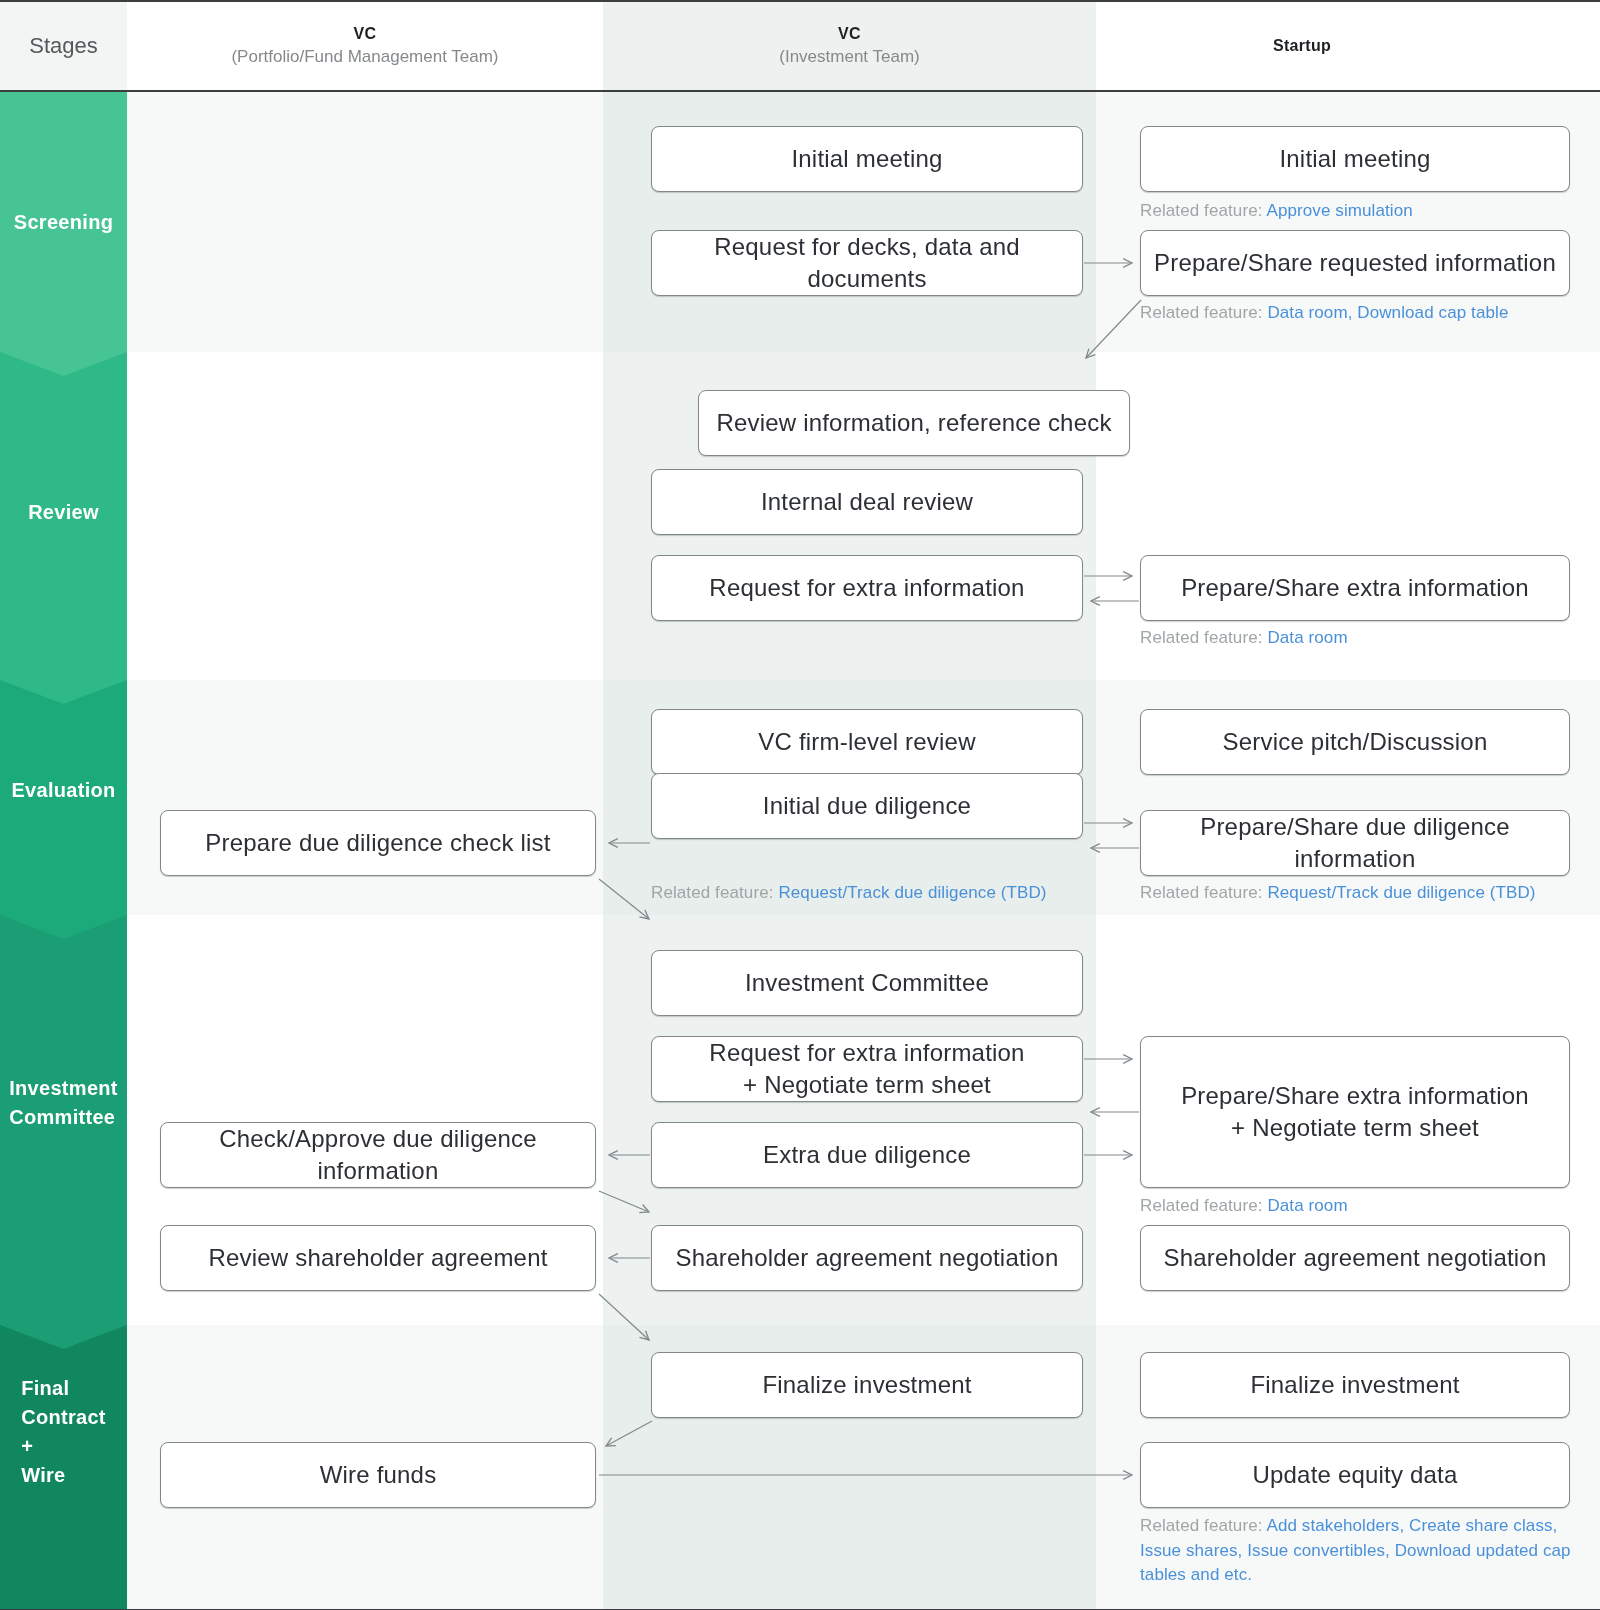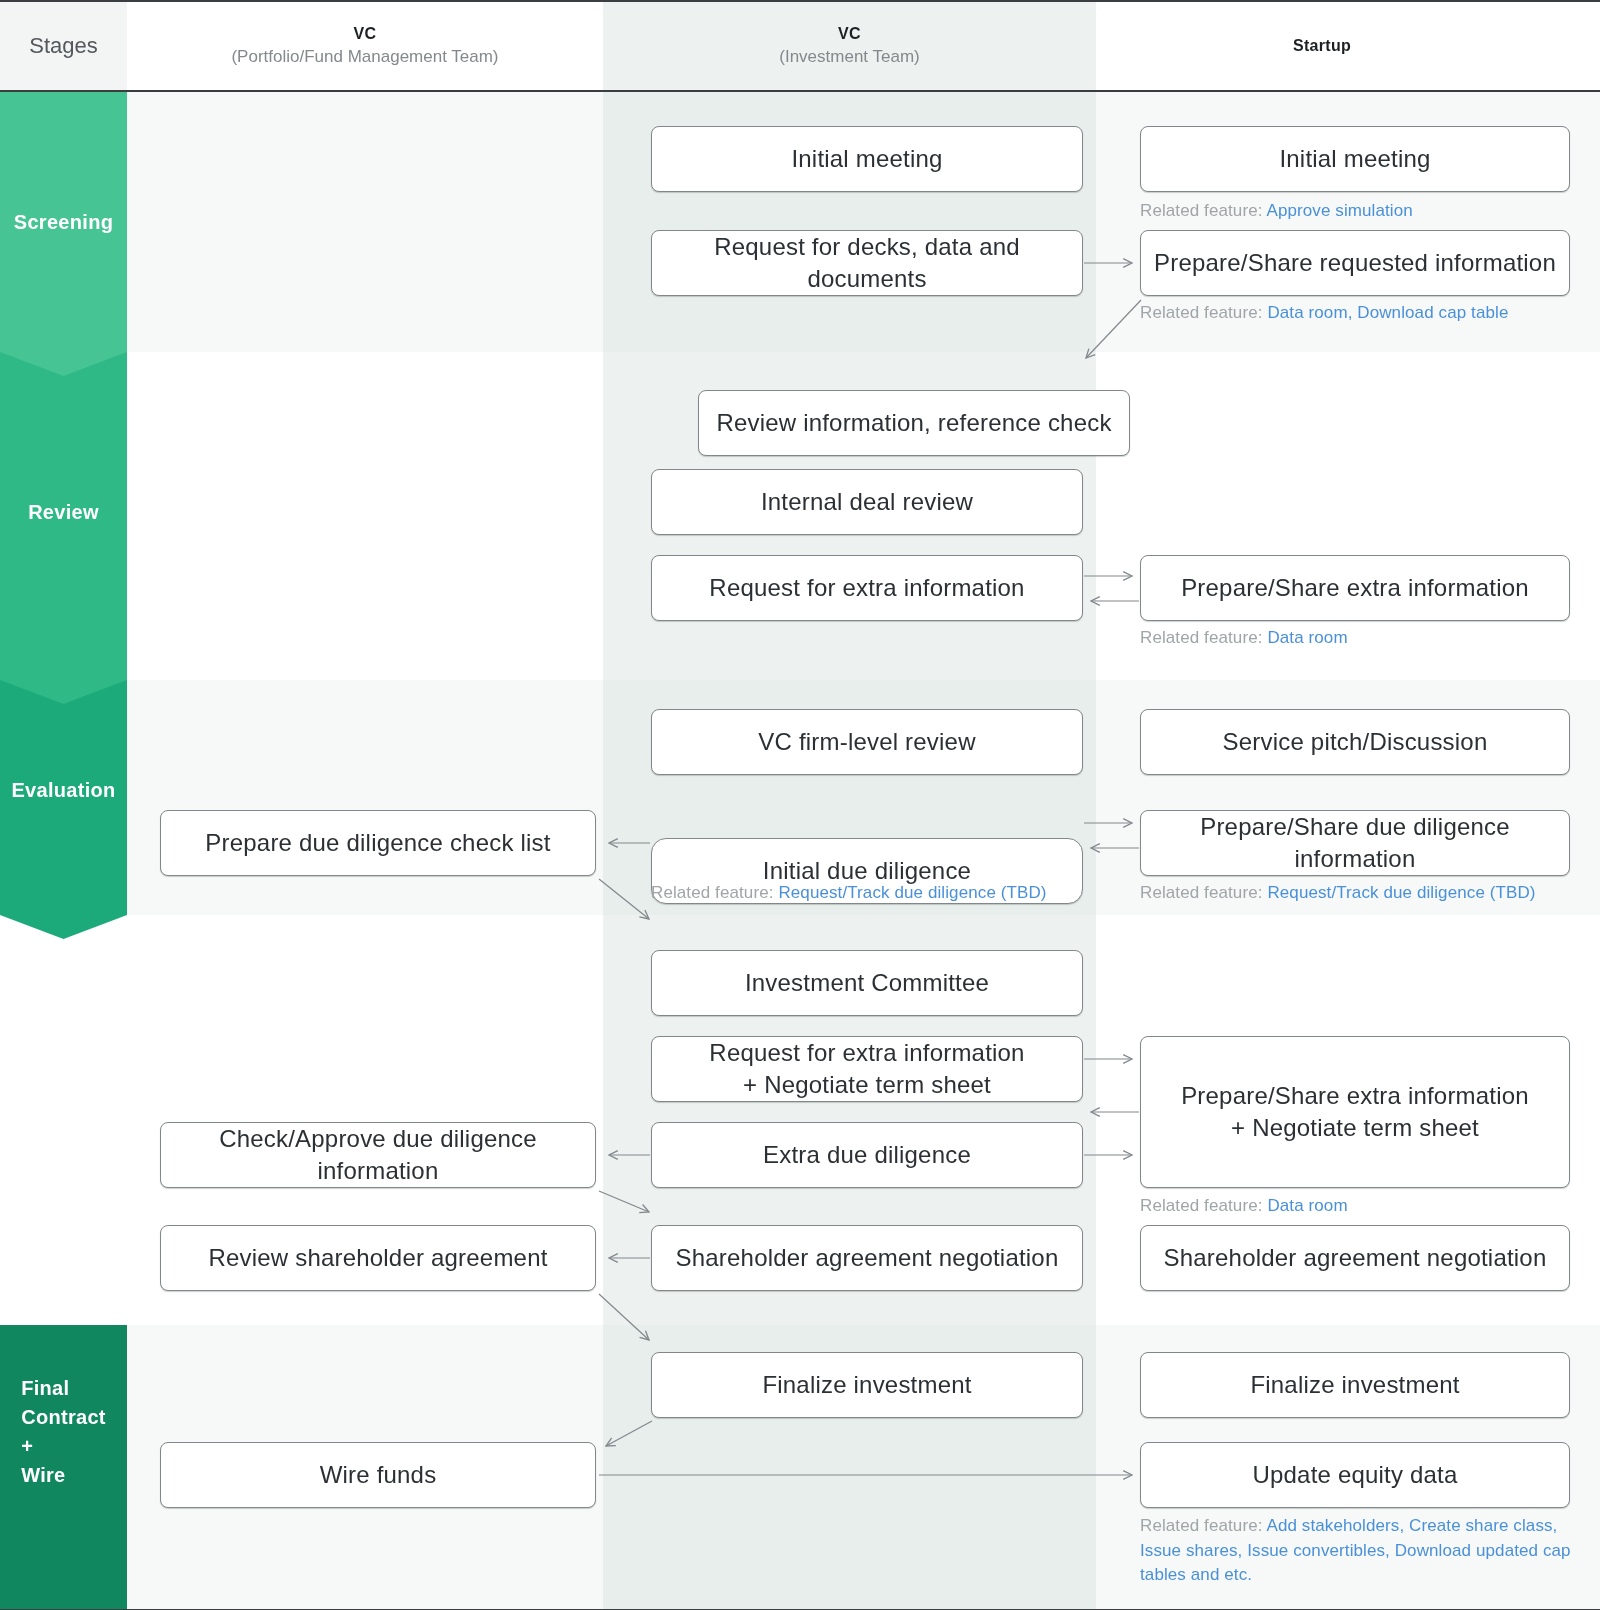--- a/index.html
+++ b/index.html
@@ -62,34 +62,38 @@
     <span>Stages</span>
   </div>
   <div class="hdr-col" style="left:127px;width:476px;">
     <div class="hdr-title">VC</div>
     <div class="hdr-sub">(Portfolio/Fund Management Team)</div>
   </div>
   <div class="hdr-col" style="left:603px;width:493px;">
     <div class="hdr-title">VC</div>
     <div class="hdr-sub">(Investment Team)</div>
   </div>
-  <div class="hdr-col" style="left:1096px;width:412px;padding-left:20px;">
+  <div class="hdr-col" style="left:1096px;width:412px;">
     <div class="hdr-title">Startup</div>
   </div>
   <div class="hdr-line"></div>
   <div class="bottom-line"></div>
 
   <div class="stage tail" style="top: 90px; height: 284px; z-index: 30; background-color: rgb(70, 196, 148);">
     <div class="stage-label" style="padding-bottom:24px;">Screening</div>
   </div>
   <div class="stage tail" style="top: 350px; height: 352px; z-index: 29; background-color: rgb(46, 185, 135);">
     <div class="stage-label" style="padding-bottom:32px;">Review</div>
   </div>
   <div class="stage tail" style="top: 678px; height: 259px; z-index: 28; background-color: rgb(28, 170, 122);">
     <div class="stage-label" style="padding-bottom:38px;">Evaluation</div>
+  </div>
+  <div class="stage tail" style="top: 913px; height: 434px; z-index: 27; background-color: rgb(27, 158, 116);">
+    <div class="stage-label" style="padding-bottom:58px;">Investment
+Committee</div>
   </div>
   <div class="stage" style="top: 1323px; height: 284px; z-index: 26; background-color: rgb(16, 135, 95);">
     <div class="stage-label" style="padding-bottom:70px;">Final
 Contract
 +
 Wire</div>
   </div>
 
   <div class="node colM h66" style="top:124px;">Initial meeting</div>
   <div class="node colS h66" style="top:124px;">Initial meeting</div>
@@ -109,21 +113,21 @@
   <div class="node colM h66" style="top:553px;">Request for extra information</div>
   <div class="node colS h66" style="top:553px;">Prepare/Share extra information</div>
   <div class="rel nowrap" style="left:1140px;top:624px;">
     <span class="rl">Related feature:</span>
     <span class="lk" style="color: rgb(74, 144, 217);">Data room</span>
   </div>
 
   <div class="node colM h66" style="top:707px;">VC firm-level review</div>
   <div class="node colS h66" style="top:707px;">Service pitch/Discussion</div>
   <div class="node colL h66" style="top:808px;">Prepare due diligence check list</div>
-  <div class="node colM h66" style="top:836px;border-radius:15px;">Initial due diligence</div>
+  <div class="node colM h66" style="top:771px;">Initial due diligence</div>
   <div class="node colS h66" style="top:808px;">Prepare/Share due diligence information</div>
   <div class="rel nowrap" style="left:651px;top:879px;">
     <span class="rl">Related feature:</span>
     <span class="lk" style="color: rgb(74, 144, 217);">Request/Track due diligence (TBD)</span>
   </div>
   <div class="rel nowrap" style="left:1140px;top:879px;">
     <span class="rl">Related feature:</span>
     <span class="lk" style="color: rgb(74, 144, 217);">Request/Track due diligence (TBD)</span>
   </div>
 

